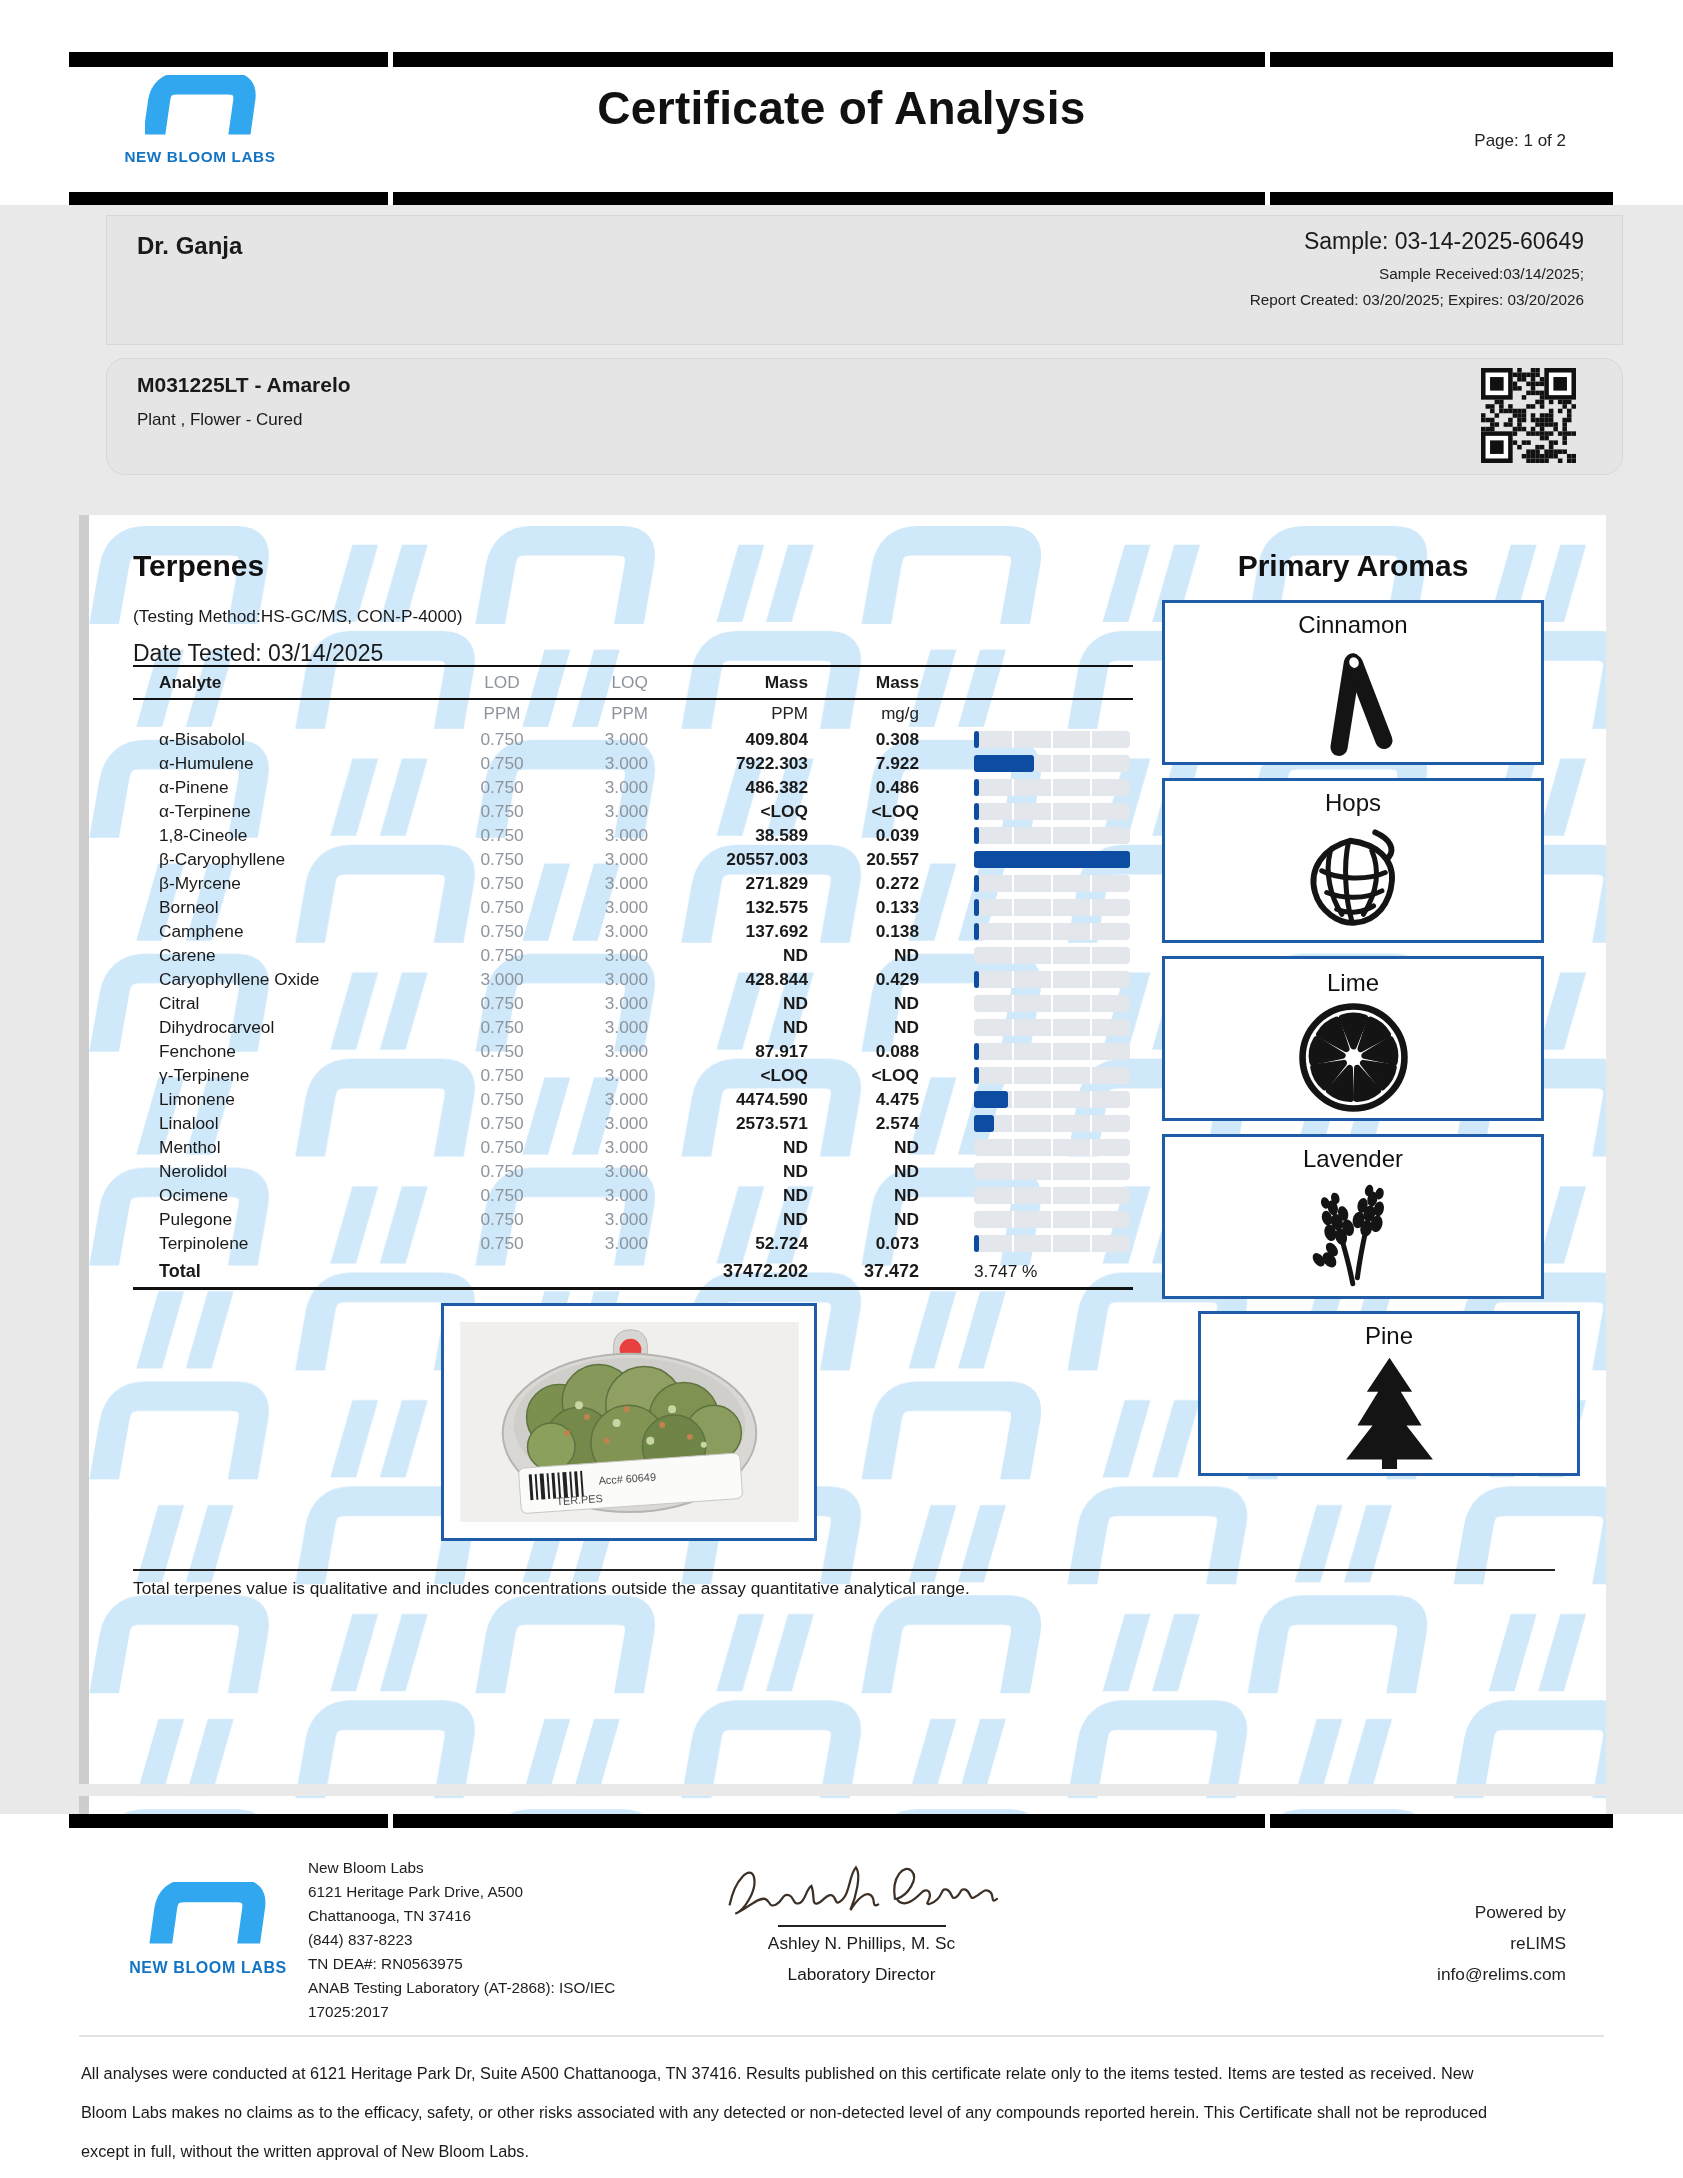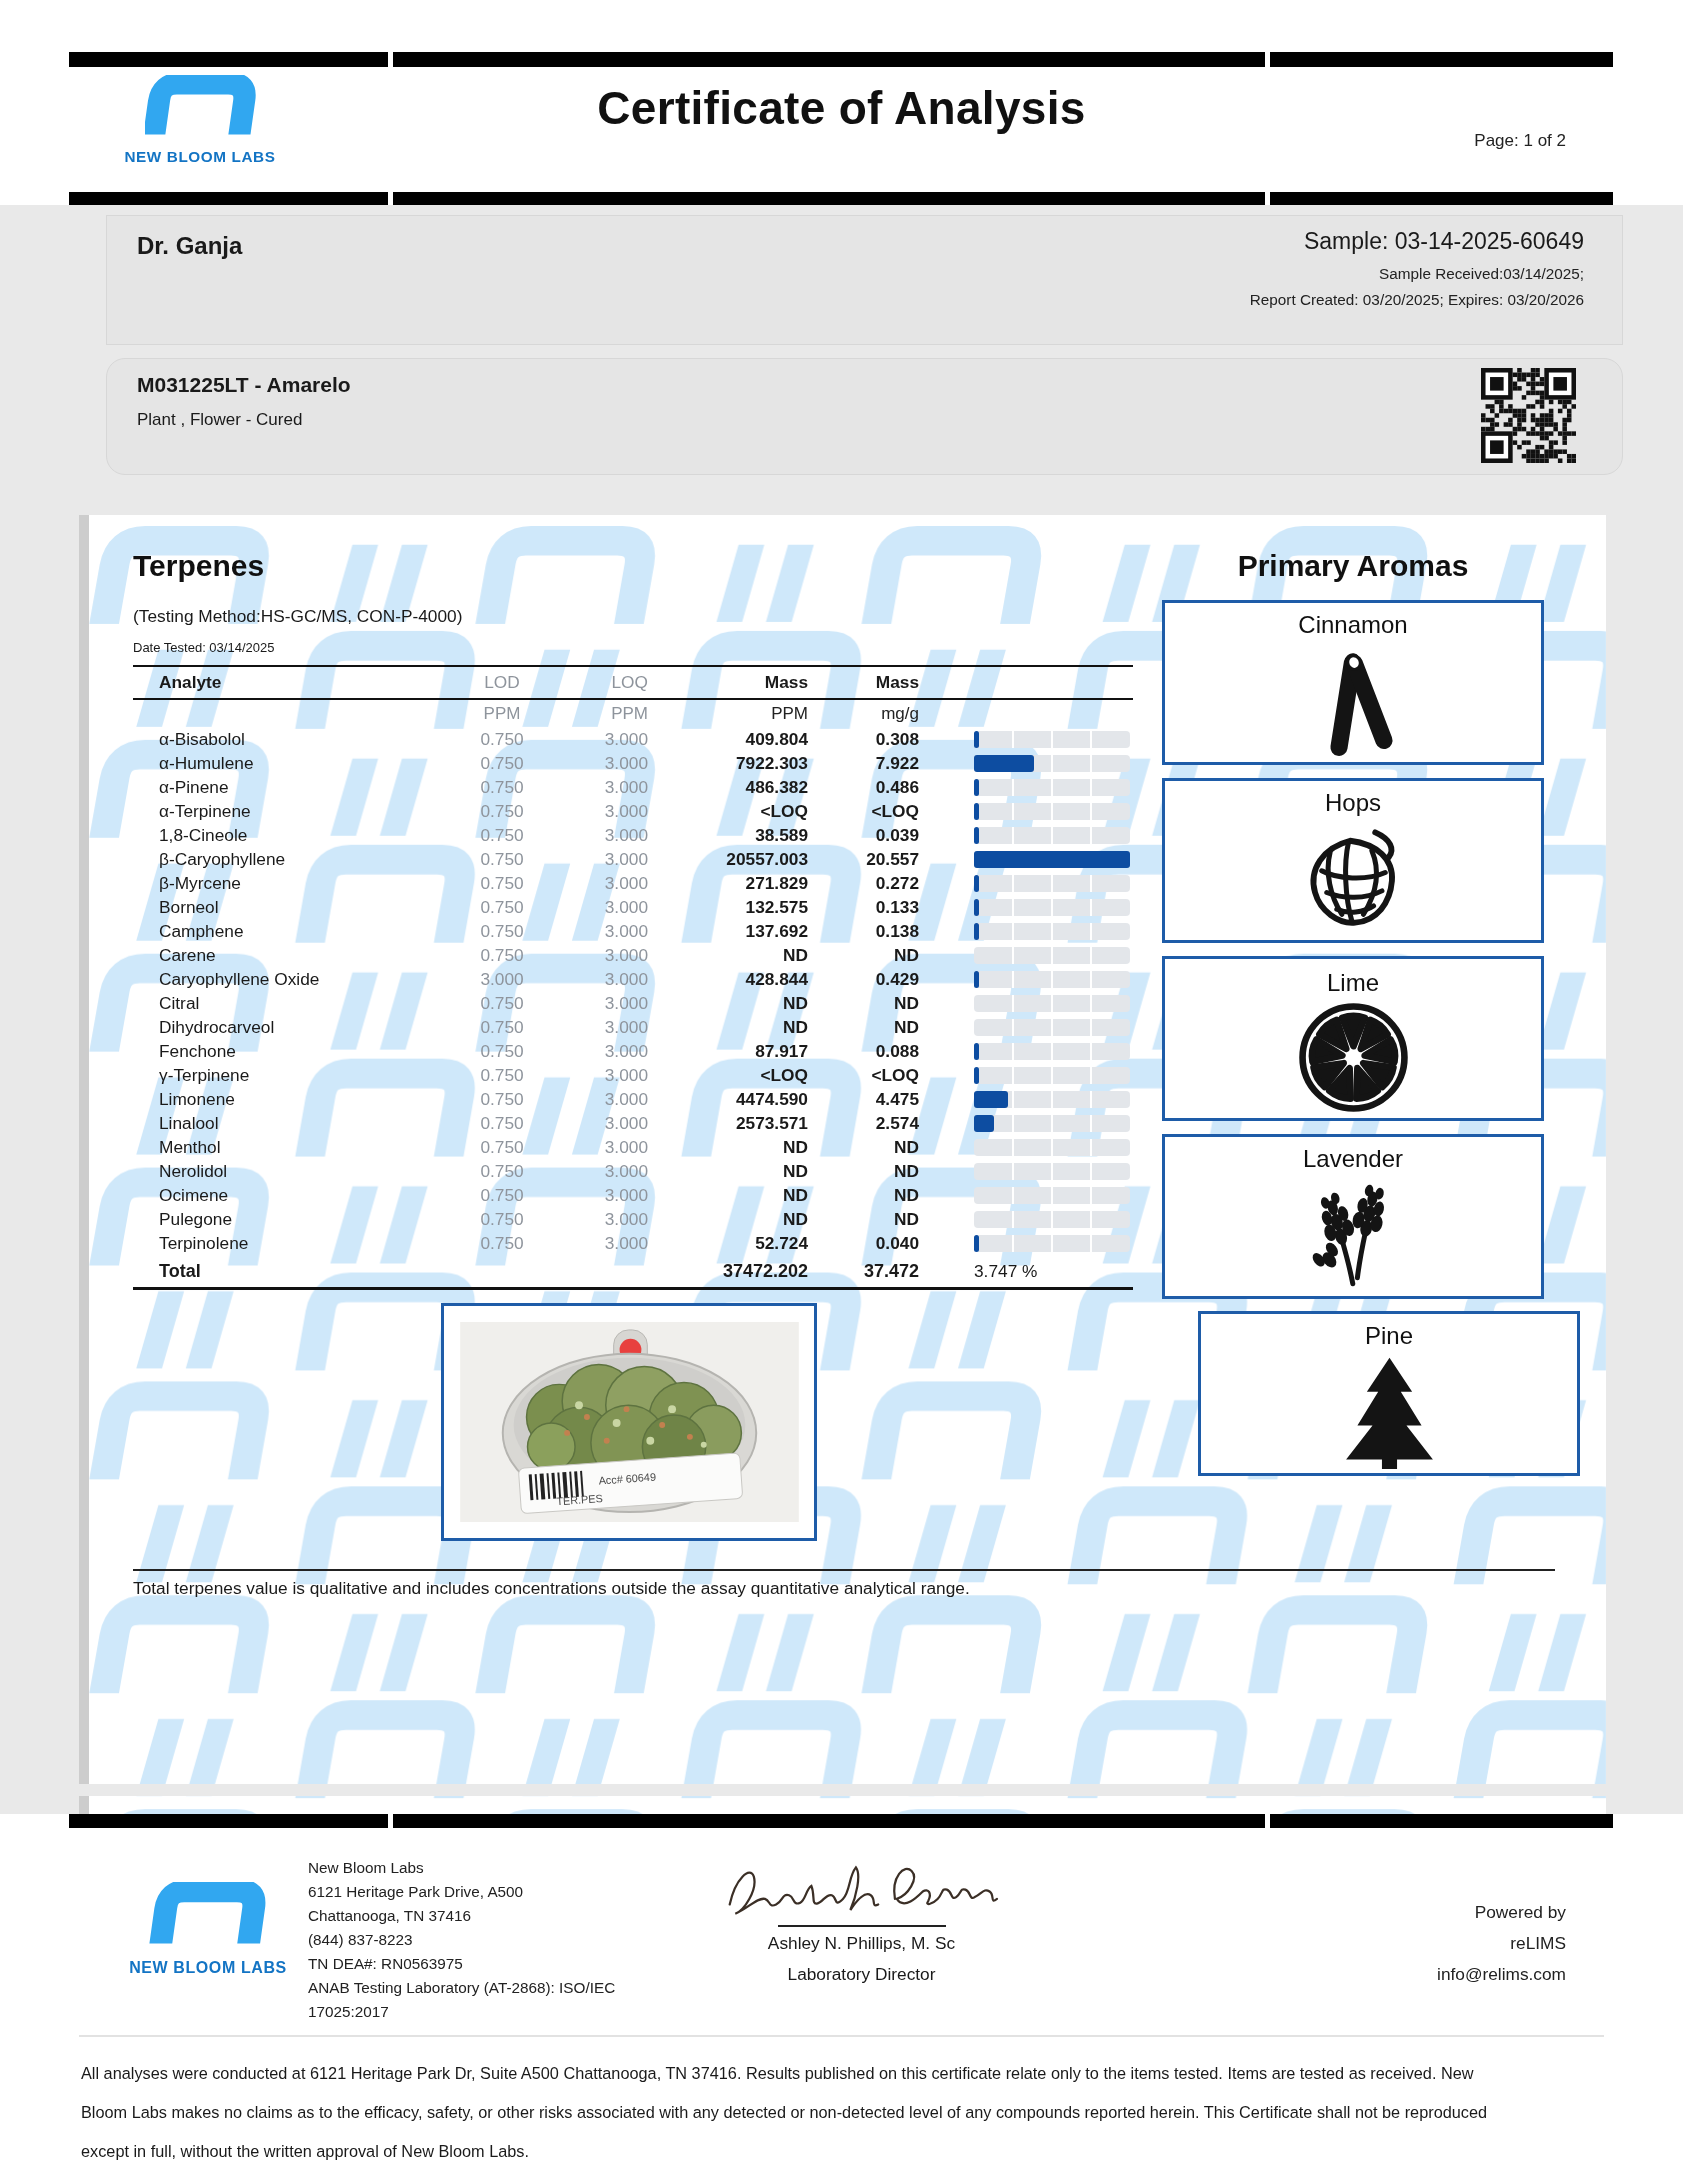--- a/index.html
+++ b/index.html
@@ -29,21 +29,21 @@
   .batchtype{left:30px;top:51px;font-size:17px;}
   .qrwrap{right:46px;top:9px;width:95px;height:95px;}
   
   .panel{left:89px;top:515px;width:1517px;height:1299px;background:#fff;box-shadow:-10px 0 0 #cdcdcd;}
   .panel .wm{position:absolute;left:0;top:0;z-index:0;}
   .pcontent{position:absolute;inset:0;z-index:1;}
   .sectitle{font-size:30px;font-weight:700;color:#111;}
   .terp-title{left:44px;top:34px;}
   .aroma-title{left:1073px;top:34px;width:382px;text-align:center;}
   .method{left:44px;top:91px;font-size:17.3px;}
-  .datetested{left:44px;top:125px;font-size:13px;}
+  .datetested{left:44px;top:125px;font-size:23px;}
   
   .ttable{left:44px;top:150px;width:1000px;border-top:2px solid #111;}
   .trow,.thead,.tunits,.ttotal{display:flex;align-items:center;}
   .thead{height:31px;border-bottom:2.5px solid #111;font-size:17.3px;}
   .tunits{height:27px;font-size:17px;}
   .trow{height:24px;font-size:17.3px;}
   .ttotal{height:32px;font-size:18px;border-bottom:3px solid #111;}
   .c{flex:none;box-sizing:border-box;}
   .name{width:327px;padding-left:26px;}
   .lod{width:84px;text-align:center;color:#8e949c;}
@@ -570,21 +570,21 @@
     <span class="c bar">
                 <span class="track"></span>
               </span>
   </div>
 
   <div class="trow">
     <span class="c name">Terpinolene</span>
     <span class="c lod">0.750</span>
     <span class="c loq">3.000</span>
     <span class="c ppm">52.724</span>
-    <span class="c mgg">0.040</span>
+    <span class="c mgg">0.073</span>
     <span class="c bar">
                 <span class="track"></span>
                 <span class="fill" style="width: 5px;"></span>
               </span>
   </div>
 </div>
         <div class="ttotal">
           <span class="c name">Total</span>
           <span class="c lod"></span>
             <span class="c loq"></span>

